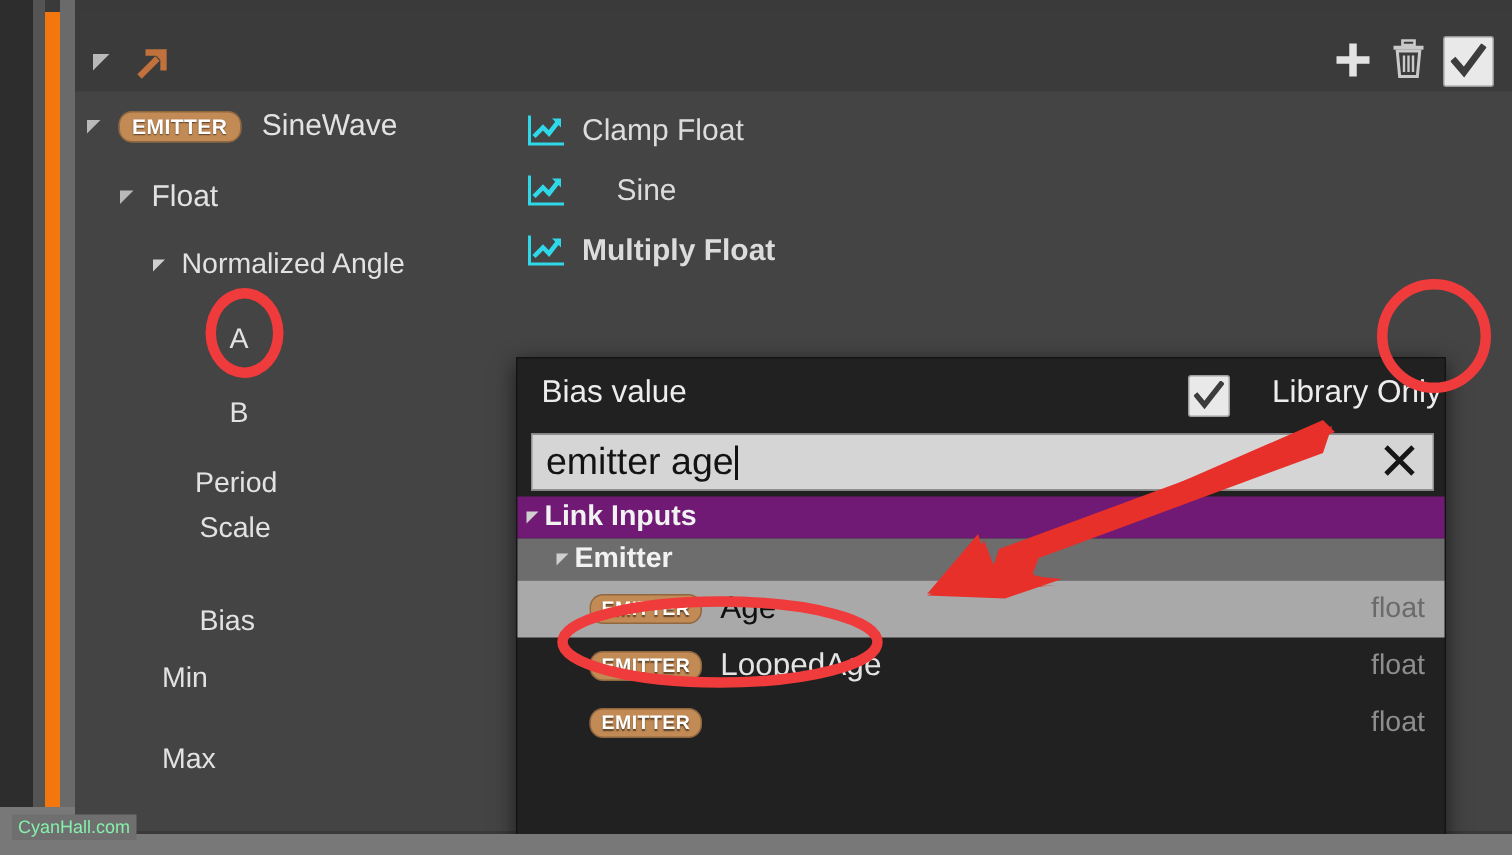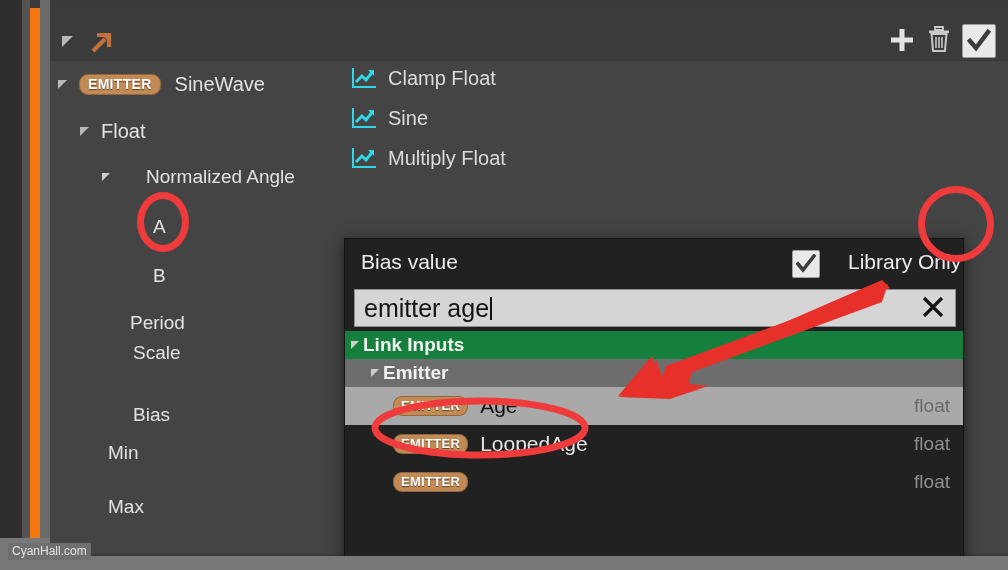--- a/index.html
+++ b/index.html
@@ -41,21 +41,21 @@
   .row-l .lbl.big{font-size:20px;}
   .pill{display:inline-block;background:#c28a55;color:#fff;font-size:14px;font-weight:bold;
         padding:2px 9px 3px;border-radius:9px;letter-spacing:.3px;
         box-shadow:0 0 0 1px rgba(0,0,0,.25) inset;
         text-shadow:0 1px 1px rgba(0,0,0,.55);}
   .pill.sm{font-size:13px;padding:2px 8px 3px;}
   .tree-footer{position:absolute;left:0;top:505px;width:285px;height:41px;background:#4b4b4b;}
 
   
   .vals{position:absolute;left:285px;top:53px;width:673px;height:493px;background:#444444;}
-  .vrow{position:absolute;left:0;height:40px;display:flex;}
+  .vrow{position:absolute;left:0;height:40px;display:flex;align-items:center;}
   .vrow .glyph{width:26px;height:22px;margin-left:16px;margin-right:11px;flex:0 0 auto;}
   .vrow .vlbl{font-size:20px;color:#dcdcdc;white-space:nowrap;}
 
   .numfield{position:absolute;left:47px;top:200px;width:223px;height:33px;
             background:linear-gradient(#fbfbfb,#d8d8d8);border:1px solid #9b9b9b;border-radius:3px;
             display:flex;align-items:center;cursor:text;}
   .numfield .nv{font-size:20px;color:#1d1d1d;margin-left:10px;}
   .numfield .spin{position:absolute;right:9px;top:7px;width:18px;height:18px;}
 
   
@@ -66,40 +66,40 @@
   .lib-box{position:absolute;left:447px;top:11px;width:26px;height:26px;background:#e9e9e9;border:1px solid #a0a0a0;border-radius:2px;cursor:pointer;}
   .lib-box svg{position:absolute;left:3px;top:3px;}
   .lib-lbl{position:absolute;left:482px;top:11px;font-size:21px;color:#ededed;margin-left:21px;}
 
   .search{position:absolute;left:9px;top:50px;width:600px;height:36px;background:#d5d5d5;border:1px solid #8f8f8f;
           display:flex;align-items:center;cursor:text;}
   .search .sv{font-size:25px;color:#131313;margin-left:9px;white-space:nowrap;}
   .caret-bar{display:inline-block;width:2px;height:23px;background:#111;margin-left:1px;}
   .search .xbtn{position:absolute;right:10px;top:5px;width:24px;height:24px;cursor:pointer;}
 
-  .grp{position:absolute;left:0;width:618px;height:28px;background:#15803d;display:flex;align-items:center;}
+  .grp{position:absolute;left:0;width:618px;height:28px;background:#701a75;display:flex;align-items:center;}
   .grp .gtri{margin-left:6px;}
   .grp .glbl{font-size:19px;color:#f2f2f2;font-weight:bold;margin-left:4px;}
   .grp.sub .glbl{font-weight:bold;}
   .grp.sub{background:#6d6d6d;}
 
   .opt{position:absolute;left:0;width:618px;height:38px;display:flex;align-items:center;cursor:pointer;}
   .opt .opill{margin-left:48px;}
   .opt .oname{font-size:21px;color:#e4e4e4;margin-left:12px;white-space:nowrap;}
   .opt .otype{position:absolute;right:13px;font-size:19px;color:#8e8e8e;}
   .opt.sel{background:#a9a9a9;}
   .opt.sel .oname{color:#101010;}
   .opt.sel .otype{color:#6a6a6a;}
 
   
   .anno{position:absolute;pointer-events:none;}
   .ring{position:absolute;border:7px solid #ef3b3b;border-radius:50%;pointer-events:none;}
 
   
-  .wm{position:absolute;left:8px;top:543px;background:#6f6f6f;color:#e5e5e5;font-size:12px;padding:1px 4px 2px;}
+  .wm{position:absolute;left:8px;top:543px;background:#6f6f6f;color:#86efac;font-size:12px;padding:1px 4px 2px;}
   .bottom-strip{position:absolute;left:0;top:556px;width:1008px;height:14px;background:#787878;}
   .left-strip{position:absolute;left:0;top:538px;width:50px;height:32px;background:#787878;}
 </style>
 </head>
 <body>
 
 <div id="root">
 
   <div class="edge-dark"></div>
   <div class="edge-gap"></div>
@@ -143,21 +143,21 @@
         <span class="tri sm" style="margin-right:12px;"></span>
         <span class="pill">EMITTER</span>
         <span class="lbl big" style="margin-left:14px;">SineWave</span>
       </div>
 
       <div class="row-l" style="left:30px;top:50px;">
         <span class="tri sm" style="margin-right:12px;"></span>
         <span class="lbl big">Float</span>
       </div>
 
-      <div class="row-l" style="left:52px;top:96px;gap:25px;">
+      <div class="row-l" style="left:52px;top:96px;">
         <span class="tri xs" style="margin-right:11px;"></span>
         <span class="lbl">Normalized Angle</span>
       </div>
 
       <div class="row-l" style="left:103px;top:146px;">
         <span class="lbl">A</span>
       </div>
       <div class="row-l" style="left:103px;top:195px;">
         <span class="lbl">B</span>
       </div>
@@ -186,32 +186,32 @@
         <span class="glyph">
           <svg width="26" height="22" viewBox="0 0 26 22">
             <path d="M2 1 V20 H25" stroke="#2fd8e8" stroke-width="2" fill="none"></path>
             <path d="M5 15 L11 9 L15 13 L22 4" stroke="#2fd8e8" stroke-width="3" fill="none" stroke-linejoin="miter"></path>
             <path d="M17 3 L23 3 L23 9 Z" fill="#2fd8e8"></path>
           </svg>
         </span>
         <span class="vlbl">Clamp Float</span>
       </div>
 
-      <div class="vrow" style="top:46px;">
+      <div class="vrow" style="top:46px;gap:23px;">
         <span class="glyph">
           <svg width="26" height="22" viewBox="0 0 26 22">
             <path d="M2 1 V20 H25" stroke="#2fd8e8" stroke-width="2" fill="none"></path>
             <path d="M5 15 L11 9 L15 13 L22 4" stroke="#2fd8e8" stroke-width="3" fill="none"></path>
             <path d="M17 3 L23 3 L23 9 Z" fill="#2fd8e8"></path>
           </svg>
         </span>
         <span class="vlbl">Sine</span>
       </div>
 
-      <div class="vrow" style="top:86px;">
+      <div class="vrow" style="top:86px;font-weight:bold;">
         <span class="glyph">
           <svg width="26" height="22" viewBox="0 0 26 22">
             <path d="M2 1 V20 H25" stroke="#2fd8e8" stroke-width="2" fill="none"></path>
             <path d="M5 15 L11 9 L15 13 L22 4" stroke="#2fd8e8" stroke-width="3" fill="none"></path>
             <path d="M17 3 L23 3 L23 9 Z" fill="#2fd8e8"></path>
           </svg>
         </span>
         <span class="vlbl">Multiply Float</span>
       </div>
 

